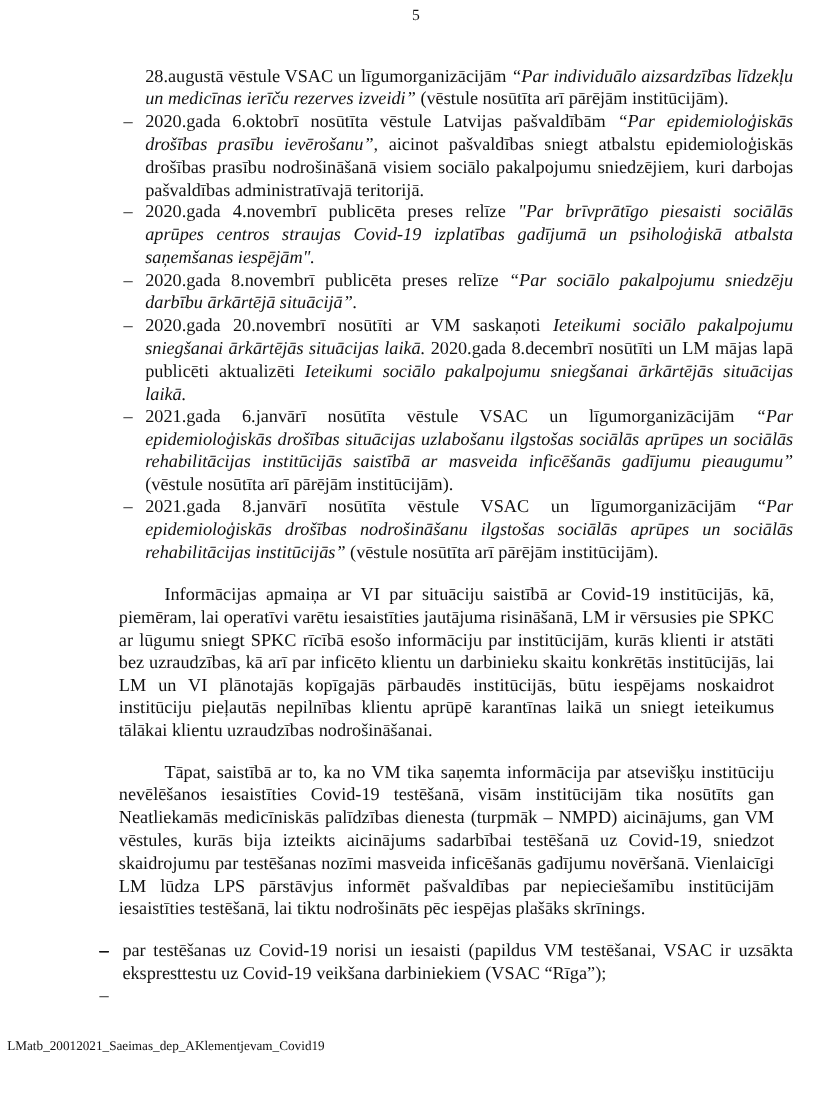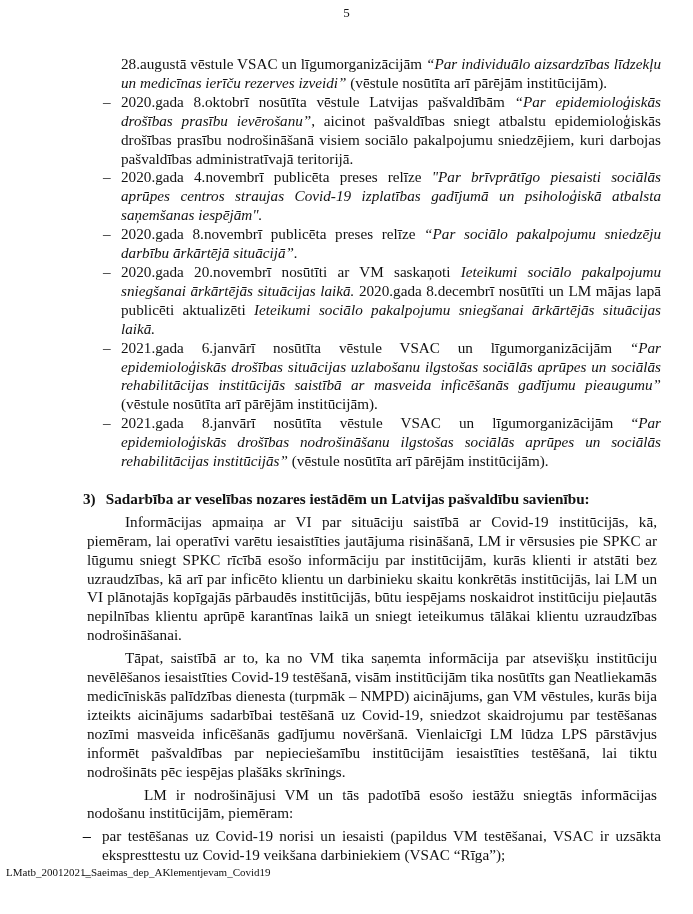--- a/index.html
+++ b/index.html
@@ -22,56 +22,51 @@
   }
   .bullet .dash {
     position: absolute; left: 20px; top: 0;
   }
   .cont { padding-left: 38px; text-align: justify; text-align-last: left; margin: 0; }
   .section-heading {
     font-weight: bold; margin: 19px 0 0 0; white-space: nowrap;
   }
   .section-heading .num { display: inline-block; width: 19px; }
   .para {
-    text-indent: 38px; text-align: justify; text-align-last: left; margin: 4px;
+    text-indent: 38px; text-align: justify; text-align-last: left; margin: 16px;
   }
   .para.wide-indent { text-indent: 57px; }
   .list2 .bullet { padding-left: 19px; }
   .list2 .bullet .dash { left: 0; }
   i { font-style: italic; }
   .footer {
     position: absolute; left: 6px; top: 863px; font-size: 11px;
   }
 </style>
 </head>
 <body>
 
 <div class="page-number">5</div>
 
 <div class="content">
   <div class="top-list">
     <p class="cont" id="cont-0"><span>28.augustā vēstule VSAC un līgumorganizācijām </span><i>“Par individuālo aizsardzības līdzekļu un medicīnas ierīču rezerves izveidi”</i><span> (vēstule nosūtīta arī pārējām institūcijām).</span></p>
     <ul class="bullets" id="top-items">
-        <li class="bullet"><span class="dash">–</span><span>2020.gada 8.oktobrī nosūtīta vēstule Latvijas pašvaldībām </span><i>“Par epidemioloģiskās drošības prasību ievērošanu”</i><span>, aicinot pašvaldības sniegt atbalstu epidemioloģiskās drošības prasību nodrošināšanā visiem sociālo pakalpojumu sniedzējiem, kuri darbojas pašvaldības administratīvajā teritorijā.</span></li>
+        <li class="bullet"><span class="dash">–</span><span>2020.gada 6.oktobrī nosūtīta vēstule Latvijas pašvaldībām </span><i>“Par epidemioloģiskās drošības prasību ievērošanu”</i><span>, aicinot pašvaldības sniegt atbalstu epidemioloģiskās drošības prasību nodrošināšanā visiem sociālo pakalpojumu sniedzējiem, kuri darbojas pašvaldības administratīvajā teritorijā.</span></li>
         <li class="bullet"><span class="dash">–</span><span>2020.gada 4.novembrī publicēta preses relīze </span><i>"Par brīvprātīgo piesaisti sociālās aprūpes centros straujas Covid-19 izplatības gadījumā un psiholoģiskā atbalsta saņemšanas iespējām".</i></li>
         <li class="bullet"><span class="dash">–</span><span>2020.gada 8.novembrī publicēta preses relīze </span><i>“Par sociālo pakalpojumu sniedzēju darbību ārkārtējā situācijā”.</i></li>
         <li class="bullet"><span class="dash">–</span><span>2020.gada 20.novembrī nosūtīti ar VM saskaņoti </span><i>Ieteikumi sociālo pakalpojumu sniegšanai ārkārtējās situācijas laikā.</i><span> 2020.gada 8.decembrī nosūtīti un LM mājas lapā publicēti aktualizēti </span><i>Ieteikumi sociālo pakalpojumu sniegšanai ārkārtējās situācijas laikā.</i></li>
         <li class="bullet"><span class="dash">–</span><span>2021.gada 6.janvārī  nosūtīta vēstule VSAC un līgumorganizācijām </span><i>“Par epidemioloģiskās drošības situācijas uzlabošanu ilgstošas sociālās aprūpes un sociālās rehabilitācijas institūcijās saistībā ar masveida inficēšanās gadījumu pieaugumu”</i><span> (vēstule nosūtīta arī pārējām institūcijām).</span></li>
         <li class="bullet"><span class="dash">–</span><span>2021.gada 8.janvārī  nosūtīta vēstule VSAC un līgumorganizācijām “</span><i>Par epidemioloģiskās drošības  nodrošināšanu ilgstošas sociālās aprūpes un sociālās rehabilitācijas institūcijās”</i><span> (vēstule nosūtīta arī pārējām institūcijām).</span></li>
       </ul>
   </div>
 
-  <div class="section-heading">
-    <span class="num">3)</span>
-    <span>Sadarbība ar veselības nozares iestādēm un Latvijas pašvaldību savienību:</span>
-  </div>
 
   <p class="para">Informācijas apmaiņa ar VI par situāciju saistībā ar Covid-19 institūcijās, kā, piemēram, lai operatīvi varētu iesaistīties jautājuma risināšanā,  LM ir vērsusies pie SPKC ar lūgumu sniegt SPKC rīcībā esošo informāciju par institūcijām, kurās klienti ir atstāti bez uzraudzības, kā arī par inficēto klientu un darbinieku skaitu konkrētās institūcijās, lai LM un VI plānotajās kopīgajās pārbaudēs institūcijās, būtu iespējams noskaidrot institūciju pieļautās nepilnības klientu aprūpē karantīnas laikā un sniegt ieteikumus tālākai klientu uzraudzības nodrošināšanai.</p>
   <p class="para">Tāpat, saistībā ar to, ka no VM tika saņemta informācija par atsevišķu institūciju nevēlēšanos iesaistīties Covid-19 testēšanā, visām institūcijām tika nosūtīts gan Neatliekamās medicīniskās palīdzības dienesta (turpmāk – NMPD) aicinājums, gan VM vēstules, kurās bija izteikts aicinājums sadarbībai testēšanā uz Covid-19, sniedzot skaidrojumu par testēšanas nozīmi masveida inficēšanās gadījumu novēršanā. Vienlaicīgi LM lūdza LPS pārstāvjus informēt pašvaldības par nepieciešamību institūcijām iesaistīties testēšanā, lai tiktu nodrošināts pēc iespējas plašāks skrīnings.</p>
-  <p class="para wide-indent">LM ir nodrošinājusi VM un tās padotībā esošo iestāžu sniegtās informācijas nodošanu institūcijām, piemēram:</p>
 
   <ul class="bullets list2">
     <li class="bullet"><span class="dash">–</span></li>
     <li class="bullet"><span class="dash">–</span></li>
     <li class="bullet"><span class="dash">–</span></li>
     <li class="bullet"><span class="dash">–</span><span>par testēšanas uz Covid-19 norisi un iesaisti (papildus VM testēšanai, VSAC ir uzsākta ekspresttestu uz Covid-19 veikšana darbiniekiem (VSAC “Rīga”);</span></li>
     <li class="bullet"><span class="dash">–</span></li>
   </ul>
 </div>
 

